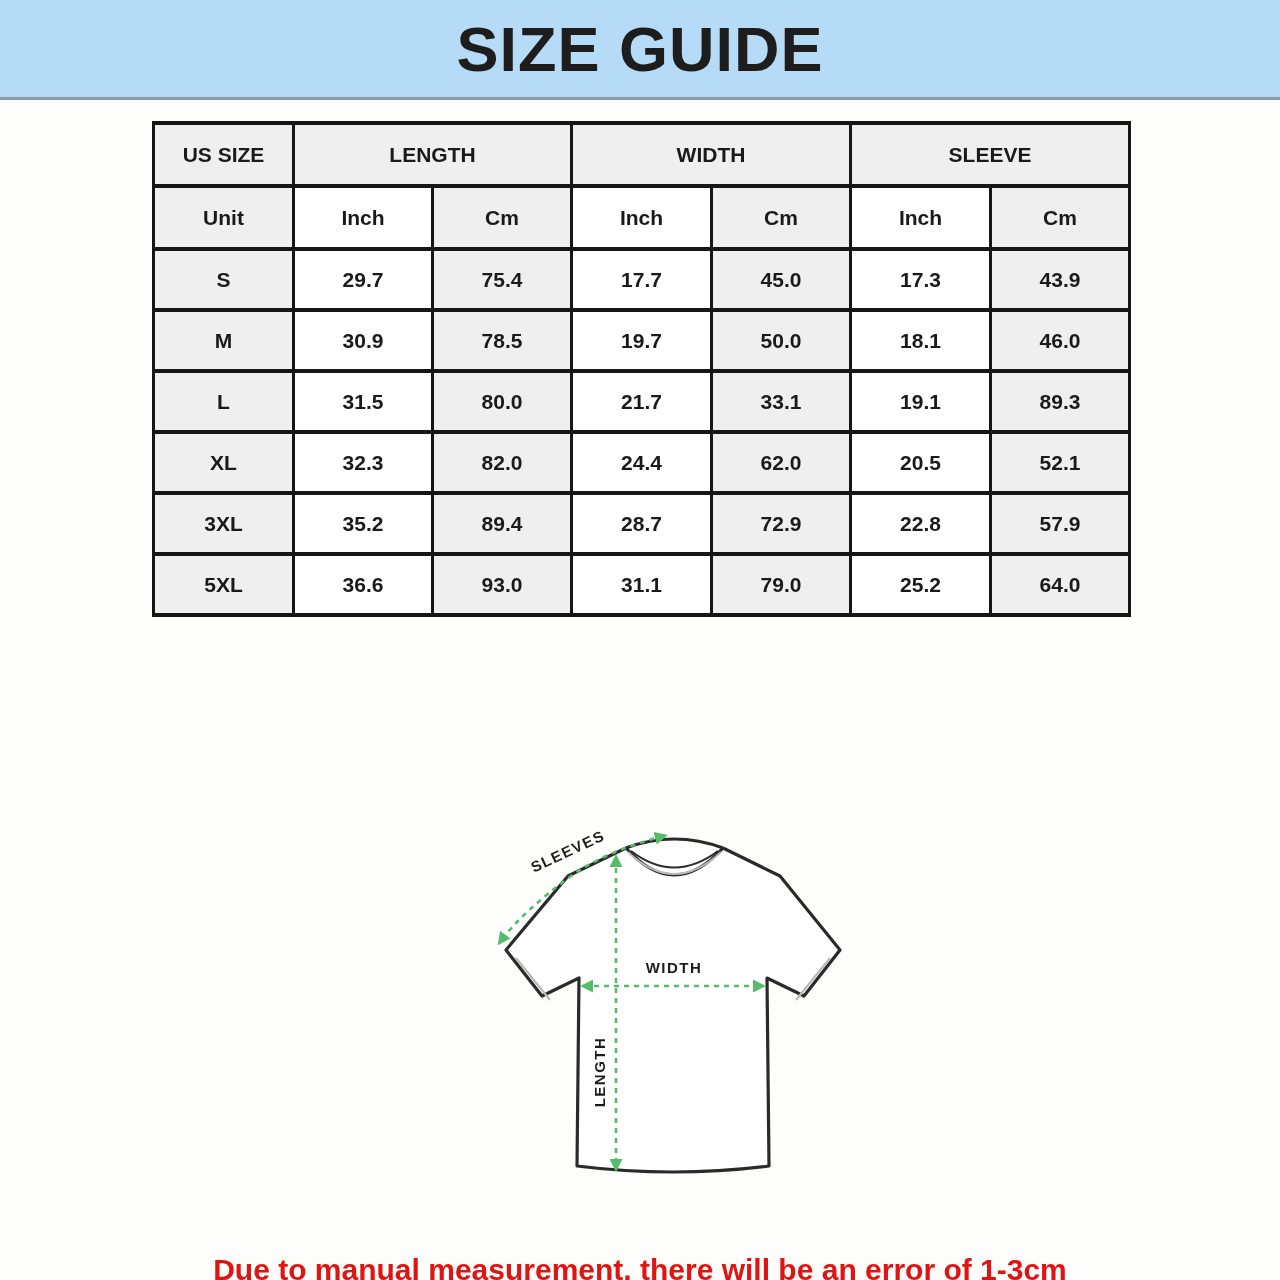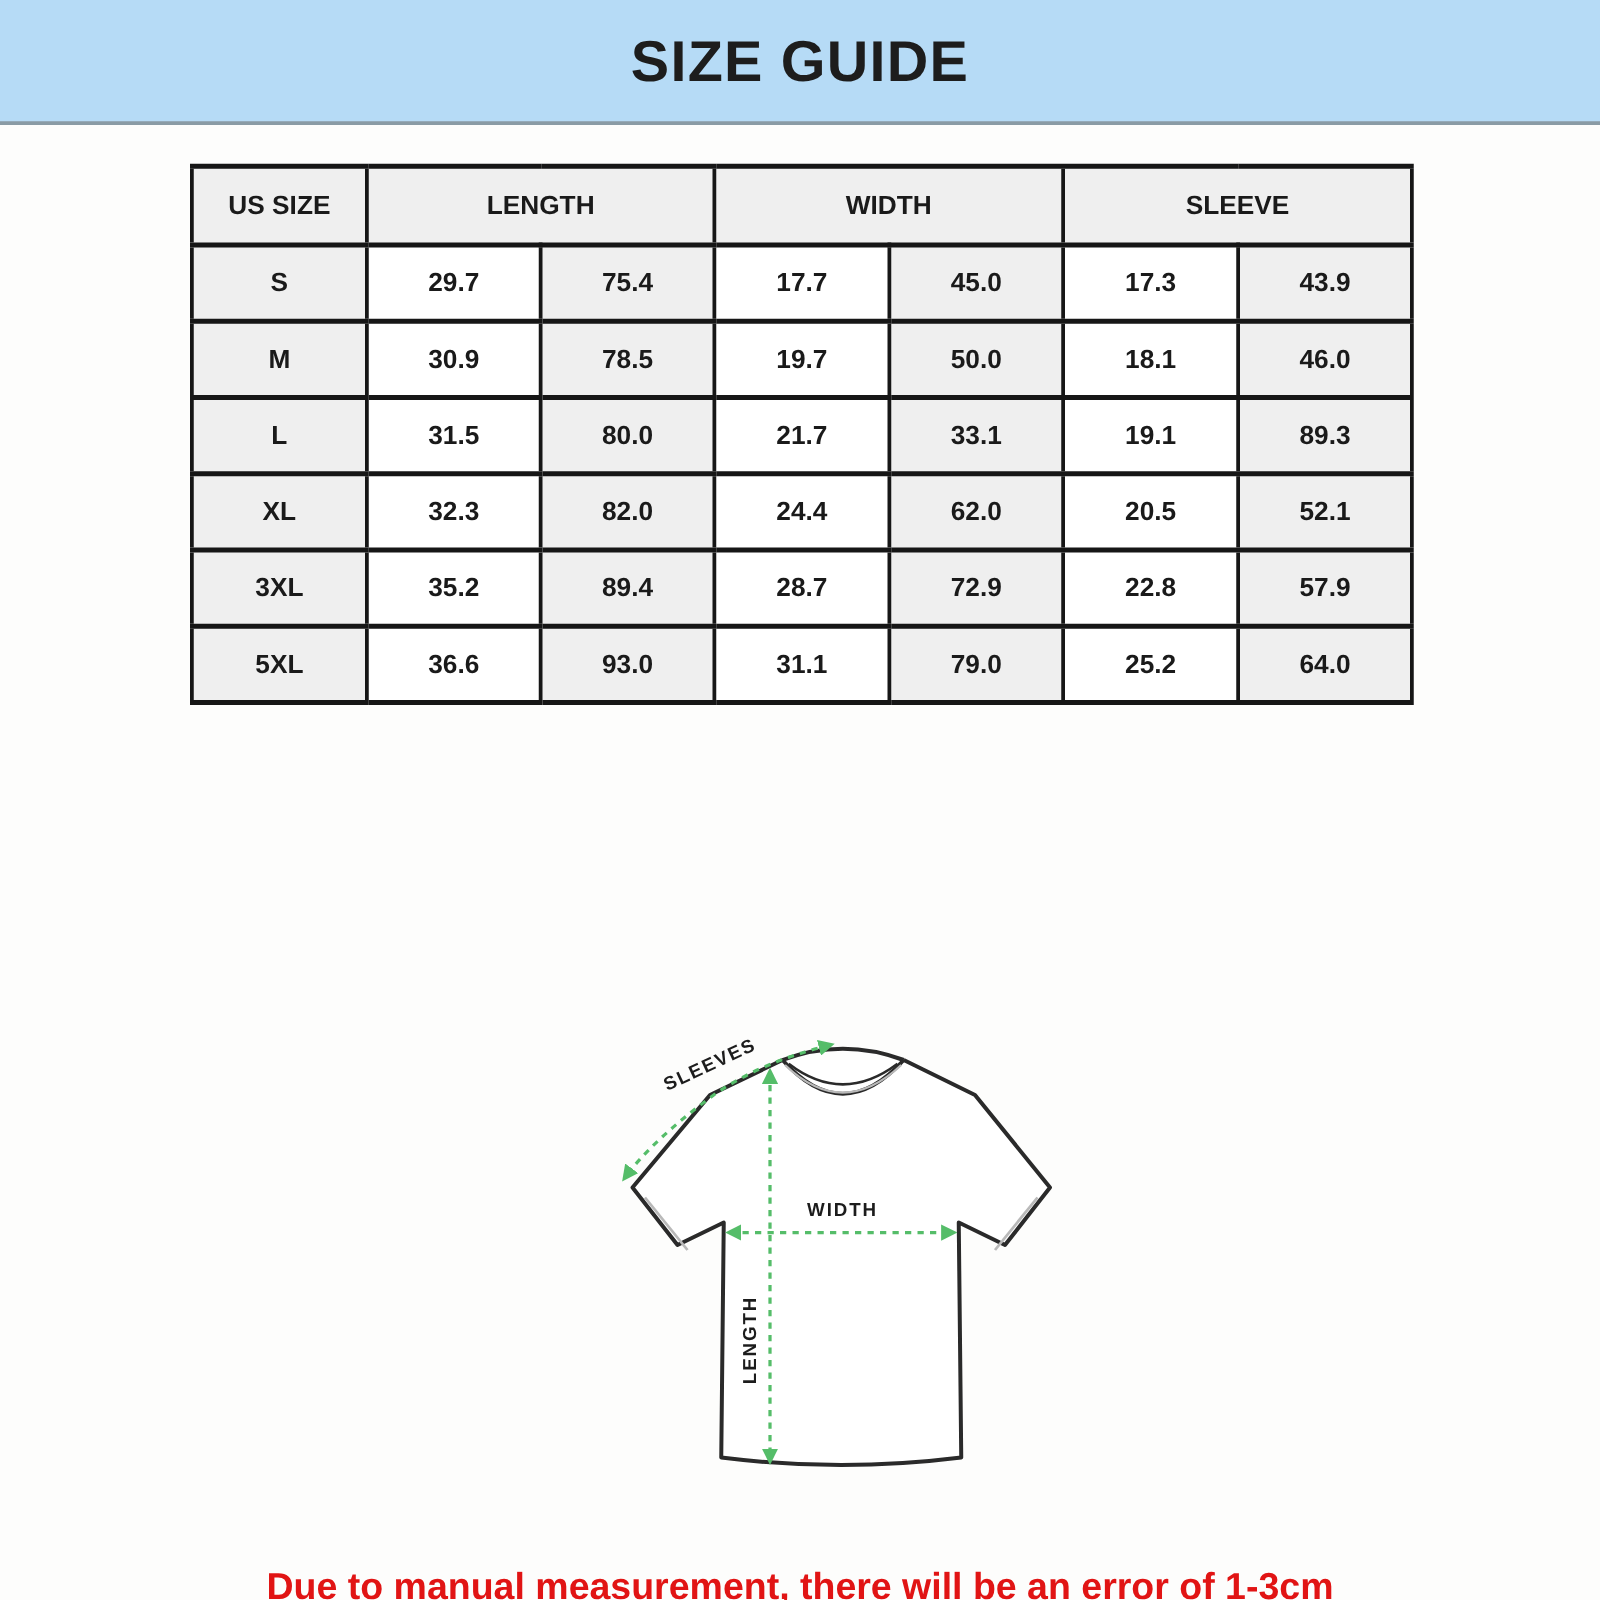--- a/index.html
+++ b/index.html
@@ -14,29 +14,29 @@
 
   
   .banner {
     position: absolute; top: 0; left: 0; right: 0;
     height: 100px;
     background: #b6dbf6;
     border-bottom: 3px solid #8a9ba5;
     display: flex; align-items: center; justify-content: center;
   }
   .banner h1 {
-    font-size: 46px;
+    font-size: 63px;
     font-weight: 900;
     letter-spacing: 1px;
     color: #1d1d1d;
   }
 
   
   table.size-table {
-    position: absolute; left: 152px; top: 131px;
+    position: absolute; left: 152px; top: 121px;
     width: 976px;
     border-collapse: collapse;
     table-layout: fixed;
     border: 3px solid #161616;
   }
   .size-table th, .size-table td {
     border: 3px solid #161616;
     border-top-width: 4px;
     border-bottom-width: 4px;
     text-align: center;
@@ -92,20 +92,29 @@
       <col style="width:140px">
       <col style="width:139px">
   </colgroup>
   <thead>
     <tr class="group-row">
       <th class="g">US SIZE</th>
       <th class="g" colspan="2">LENGTH</th>
       <th class="g" colspan="2">WIDTH</th>
       <th class="g" colspan="2">SLEEVE</th>
     </tr>
+    <tr class="unit-row">
+      <th class="g">Unit</th>
+      <th class="w">Inch</th>
+      <th class="g">Cm</th>
+      <th class="w">Inch</th>
+      <th class="g">Cm</th>
+      <th class="w">Inch</th>
+      <th class="g">Cm</th>
+    </tr>
   </thead>
   <tbody>
     <tr>
       <td class="g">S</td>
       <td class="w">29.7</td>
       <td class="g">75.4</td>
       <td class="w">17.7</td>
       <td class="g">45.0</td>
       <td class="w">17.3</td>
       <td class="g">43.9</td>

